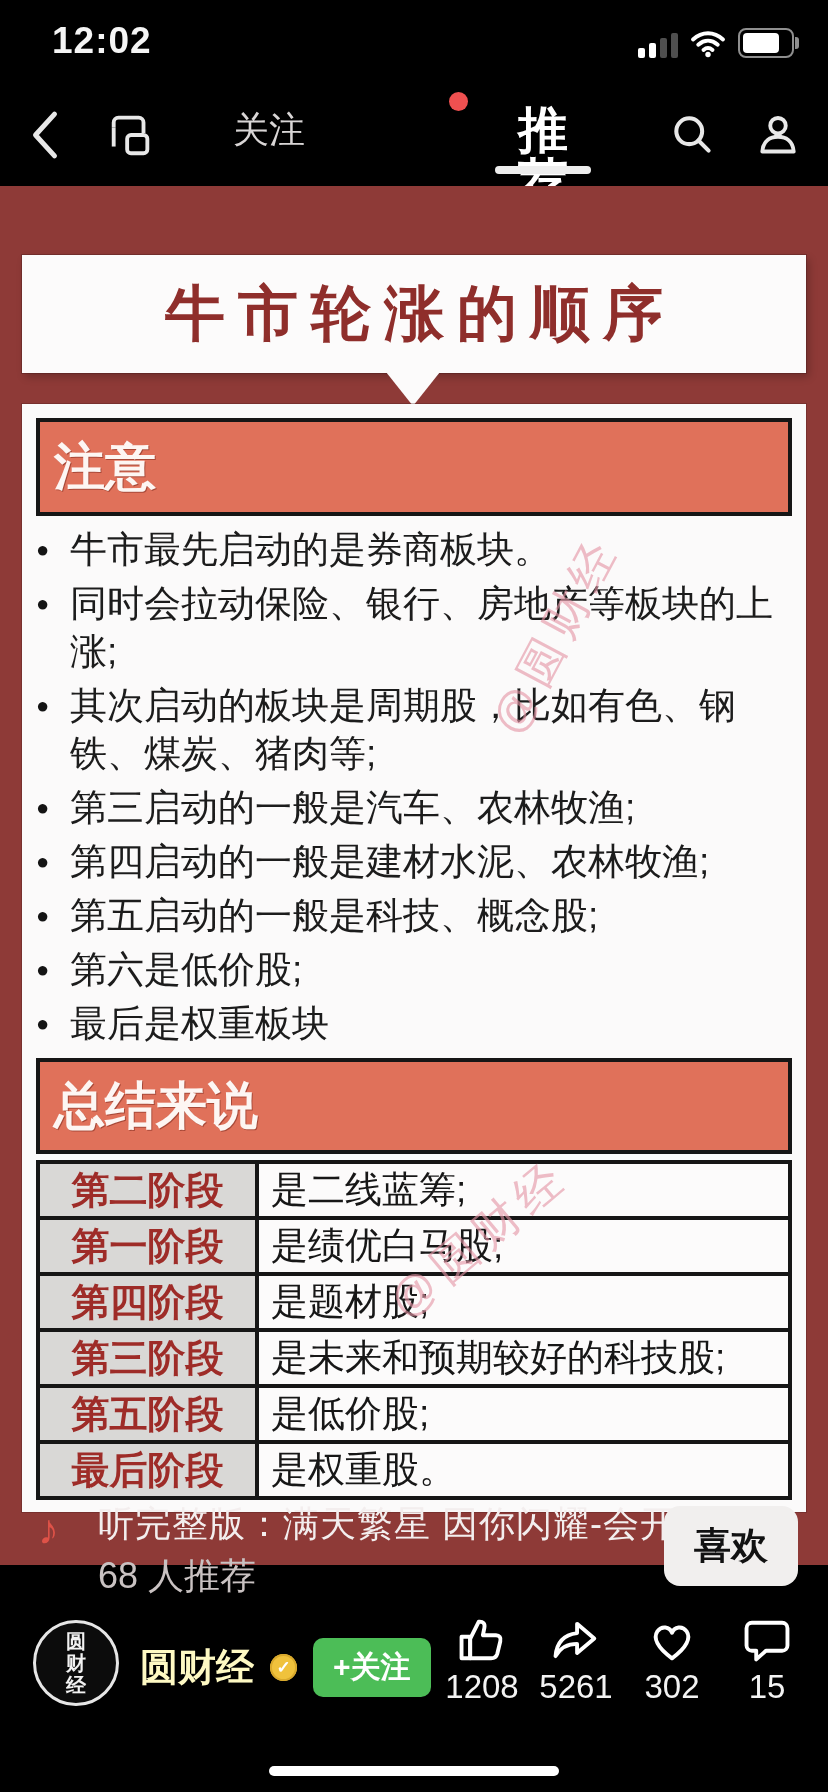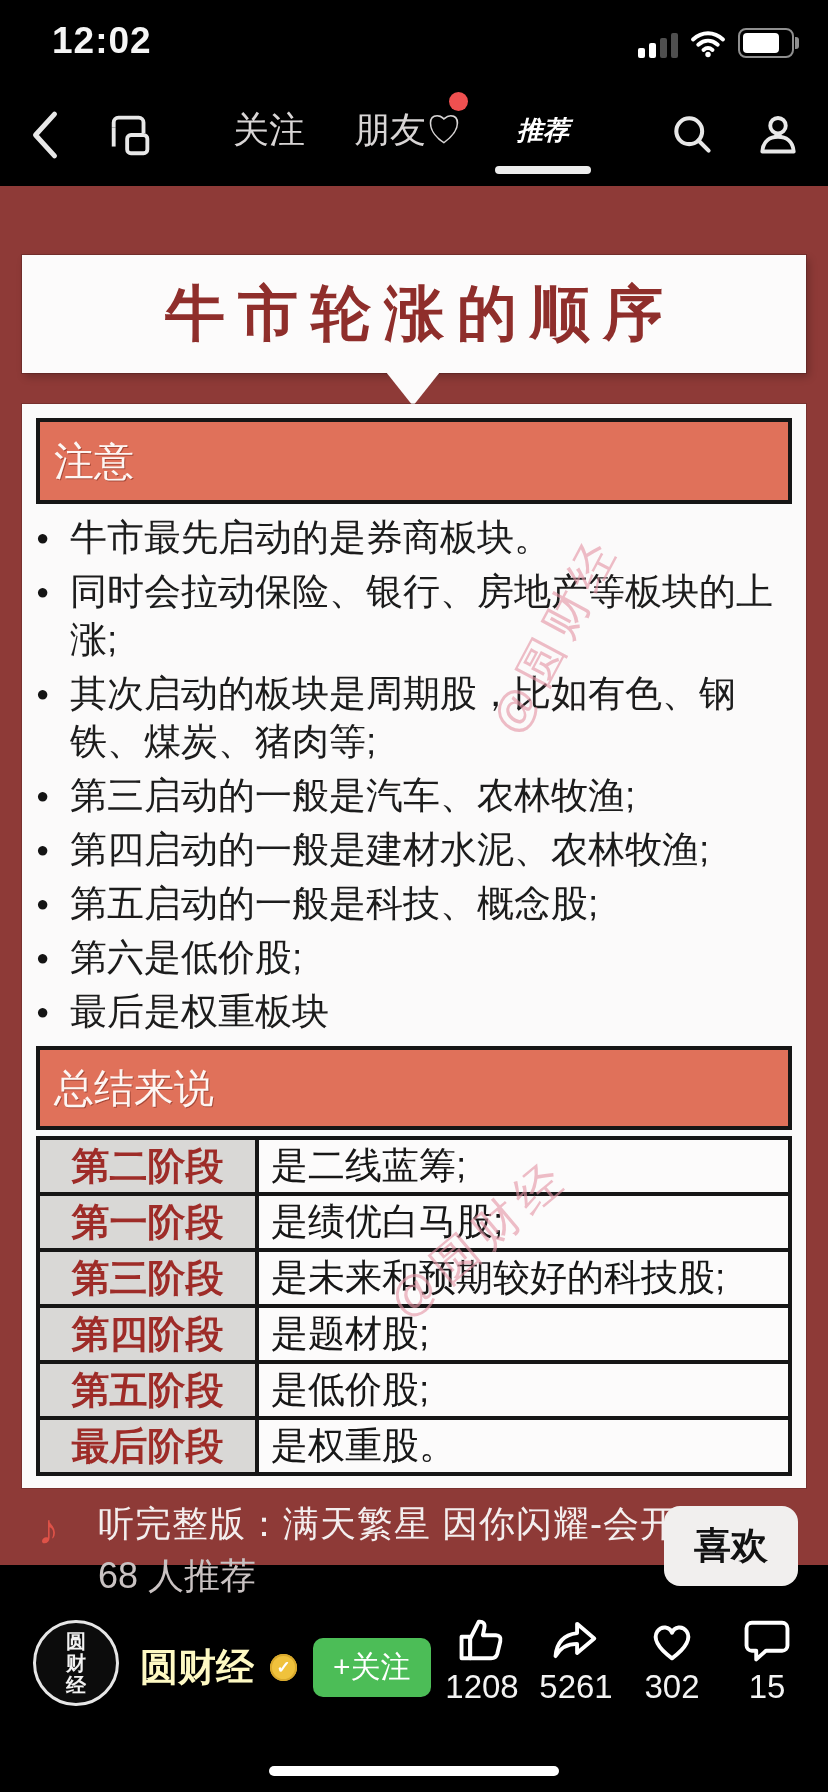--- a/index.html
+++ b/index.html
@@ -17,41 +17,41 @@
   .sig i:nth-child(2){height:15px;background:#fff;}
   .sig i:nth-child(3){height:20px;background:#4f4f4f;}
   .sig i:nth-child(4){height:25px;background:#4f4f4f;}
   .battery{position:relative;width:52px;height:26px;border:2px solid #8f8f8f;border-radius:8px;}
   .battery .fill{position:absolute;left:3px;top:3px;bottom:3px;width:36px;background:#fff;border-radius:4px;}
   .battery .nub{position:absolute;right:-7px;top:7px;width:4px;height:12px;background:#8f8f8f;border-radius:0 3px 3px 0;}
   
   .navbar{position:absolute;left:0;top:90px;width:828px;height:96px;}
   .nav-ic{position:absolute;}
   .tab{position:absolute;top:14px;height:52px;line-height:52px;text-align:center;font-size:36px;color:#d8d5d5;}
-  .tab.active{color:#fff;font-weight:bold;font-size:26px;font-style:italic;}
+  .tab.active{color:#fff;font-weight:bold;font-size:50px;}
   .tab-underline{position:absolute;left:495px;top:76px;width:96px;height:8px;background:#ededed;border-radius:4px;}
   .red-dot{position:absolute;left:449px;top:2px;width:19px;height:19px;border-radius:50%;background:#ef5050;}
   
   .post-bg{position:absolute;left:0;top:186px;width:828px;height:1379px;background:#8e3a37;}
   .title-card{
     position:absolute;left:22px;top:255px;width:784px;height:118px;background:#fcfbfb;
     display:flex;align-items:center;justify-content:center;
     box-shadow:0 0 0 1px rgba(70,25,25,.35), 3px 4px 8px rgba(0,0,0,.22);
   }
   .title-card .t{font-size:60px;font-weight:bold;color:#8f2e2b;letter-spacing:13px;text-indent:13px;}
   .pointer{position:absolute;left:386px;top:372px;width:0;height:0;
     border-left:27px solid transparent;border-right:27px solid transparent;border-top:34px solid #fcfbfb;}
   .content-card{
     position:absolute;left:22px;top:404px;width:784px;background:#fbfafa;
     box-sizing:border-box;padding:14px 14px 12px 14px;
     box-shadow:0 0 0 1px rgba(70,25,25,.3);
   }
   .sec-header{
     box-sizing:border-box;border:4px solid #161616;background:#e0715a;
-    color:#fdf6f3;font-weight:normal;font-size:40px;line-height:48px;padding:15px 14px;
+    color:#fdf6f3;font-weight:bold;font-size:51px;line-height:48px;padding:21px 14px;
     text-shadow:1px 1px 0 rgba(120,40,30,.55);
   }
   .notice-header{margin-bottom:10px;}
   .summary-header{margin-top:10px;margin-bottom:6px;line-height:46px;}
   .bullets{list-style:none;margin:0;padding:0;}
   .bullet-row{display:flex;gap:10px;margin-bottom:6px;}
   .bullet-row .dot{flex:0 0 24px;font-size:22px;line-height:48px;color:#141414;}
   .bullet-row .b-text{font-size:37px;line-height:48px;color:#1c1c1c;}
   .summary-table{border:4px solid #161616;}
   .t-row{display:flex;border-top:4px solid #161616;}
@@ -71,21 +71,21 @@
     padding:15px 30px;font-size:37px;font-weight:bold;color:#121212;}
   
   .avatar{position:absolute;left:33px;top:1620px;width:86px;height:86px;border-radius:50%;
     background:#0c0c0c;border:3px solid #e6e6e6;box-sizing:border-box;
     display:flex;flex-direction:column;align-items:center;justify-content:center;}
   .avatar span{font-size:20px;font-weight:bold;color:#f2f2f2;line-height:22px;}
   .user-row{position:absolute;left:140px;top:1638px;display:flex;align-items:center;gap:16px;}
   .username{font-size:38px;font-weight:bold;color:#fef9c3;}
   .badge{width:27px;height:27px;border-radius:50%;background:#f0c23c;box-shadow:0 0 0 2px #d9a92c inset;
     display:flex;align-items:center;justify-content:center;font-size:17px;font-weight:bold;color:#fff;}
-  .follow-btn{background:#4cbd57;border-radius:10px;padding:9px 20px;font-size:30px;font-weight:normal;color:#fff;}
+  .follow-btn{background:#4cbd57;border-radius:10px;padding:9px 20px;font-size:30px;font-weight:bold;color:#fff;}
   .action{position:absolute;top:1612px;width:96px;text-align:center;}
   .action .cnt{display:block;font-size:33px;color:#f3f3f3;}
   .a1{left:434px;} .a2{left:528px;} .a3{left:624px;} .a4{left:719px;}
   .home-indicator{position:absolute;left:269px;top:1766px;width:290px;height:10px;border-radius:5px;background:#fff;}
   svg{display:block;}
 </style>
 </head>
 <body>
 
 <div class="time">12:02</div>
@@ -111,21 +111,20 @@
 <div class="navbar">
   <svg class="nav-ic" style="left:26px;top:18px" width="38" height="54" viewBox="0 0 20 28">
     <path d="M15 3 L5 14 L15 25" fill="none" stroke="#e8e8e8" stroke-width="2.6" stroke-linecap="round" stroke-linejoin="round"></path>
   </svg>
   <svg class="nav-ic" style="left:106px;top:20px" width="50" height="50" viewBox="0 0 26 26">
     <path d="M4 9 V6.5 A2.5 2.5 0 0 1 6.5 4 H17 A2.5 2.5 0 0 1 19.5 6.5 V12" fill="none" stroke="#e8e8e8" stroke-width="2"></path>
     <path d="M4 9 V19" fill="none" stroke="#e8e8e8" stroke-width="2"></path>
     <rect x="11" y="13" width="10.5" height="9.5" rx="2" fill="none" stroke="#e8e8e8" stroke-width="2"></rect>
   </svg>
   <div class="tab" style="left:226px;width:86px">关注</div>
-  <div class="tab" style="left:348px;width:120px">朋友♡</div>
   <span class="red-dot"></span>
   <div class="tab active" style="left:498px;width:90px">推荐</div>
   <div class="tab-underline"></div>
   <svg class="nav-ic" style="left:668px;top:20px" width="48" height="48" viewBox="0 0 26 26">
     <circle cx="11.5" cy="11.5" r="7" fill="none" stroke="#e8e8e8" stroke-width="2.2"></circle>
     <path d="M16.5 16.5 L22 22" stroke="#e8e8e8" stroke-width="2.2" stroke-linecap="round"></path>
   </svg>
   <svg class="nav-ic" style="left:754px;top:20px" width="48" height="48" viewBox="0 0 26 26">
     <circle cx="13" cy="8.5" r="4.2" fill="none" stroke="#e8e8e8" stroke-width="2.1"></circle>
     <path d="M4.5 22.5 C5 16.5 9 14.5 13 14.5 C17 14.5 21 16.5 21.5 22.5 Z" fill="none" stroke="#e8e8e8" stroke-width="2.1" stroke-linejoin="round"></path>
@@ -188,27 +187,27 @@
     <div class="t-stage">第二阶段</div>
     <div class="t-desc">是二线蓝筹;</div>
   </div>
 
   <div class="t-row">
     <div class="t-stage">第一阶段</div>
     <div class="t-desc">是绩优白马股;</div>
   </div>
 
   <div class="t-row">
+    <div class="t-stage">第四阶段</div>
+    <div class="t-desc">是题材股;</div>
+  </div>
+
+  <div class="t-row">
     <div class="t-stage">第三阶段</div>
     <div class="t-desc">是未来和预期较好的科技股;</div>
-  </div>
-
-  <div class="t-row">
-    <div class="t-stage">第四阶段</div>
-    <div class="t-desc">是题材股;</div>
   </div>
 
   <div class="t-row">
     <div class="t-stage">第五阶段</div>
     <div class="t-desc">是低价股;</div>
   </div>
 
   <div class="t-row">
     <div class="t-stage">最后阶段</div>
     <div class="t-desc">是权重股。</div>

